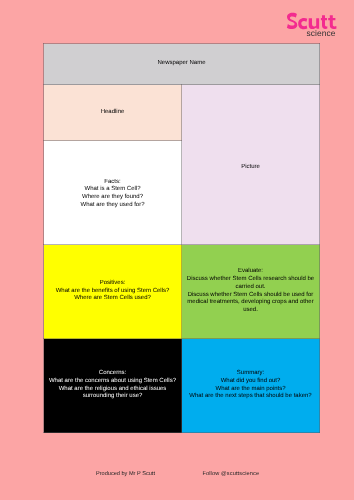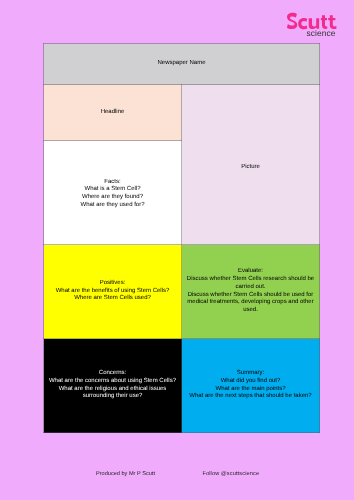--- a/index.html
+++ b/index.html
@@ -1,17 +1,17 @@
 <!DOCTYPE html>
 <html><head>
 <meta charset="utf-8">
 <style>
   html,body{margin:0;padding:0;}
   body{width:354px;height:500px;background:#ffffff;font-family:"Liberation Sans",sans-serif;overflow:hidden;-webkit-font-smoothing:antialiased;text-rendering:geometricPrecision;}
-  .page{position:relative;width:354px;height:500px;background:#f0abfc;filter:opacity(1);}
+  .page{position:relative;width:354px;height:500px;background:#fca5a5;filter:opacity(1);}
   .logo{position:absolute;left:0;top:0;width:354px;height:45px;}
   .logo-main{position:absolute;left:280px;top:8px;}
   .logo-sub{position:absolute;left:306.4px;top:29.2px;font-size:8.4px;color:#333333;line-height:1;white-space:nowrap;letter-spacing:0.12px;}
   table.grid{position:absolute;left:43px;top:43px;width:277px;height:389px;border-collapse:collapse;table-layout:fixed;}
   table.grid td{box-sizing:border-box;color:#000000;border:1px solid rgba(93,88,94,0.45);text-align:center;vertical-align:middle;font-size:6px;line-height:1.28;padding:0;}
   .r-head{height:41px;background:#D0CFD1;}
   .r-headline{height:56px;background:#FBE2D5;}
   .r-facts{height:104px;background:#ffffff;padding-top:3px !important;}
   .r-picture{background:#EFDFEE;padding-top:7px !important;}
   .r-pos{height:94px;background:#FFFF00;}

